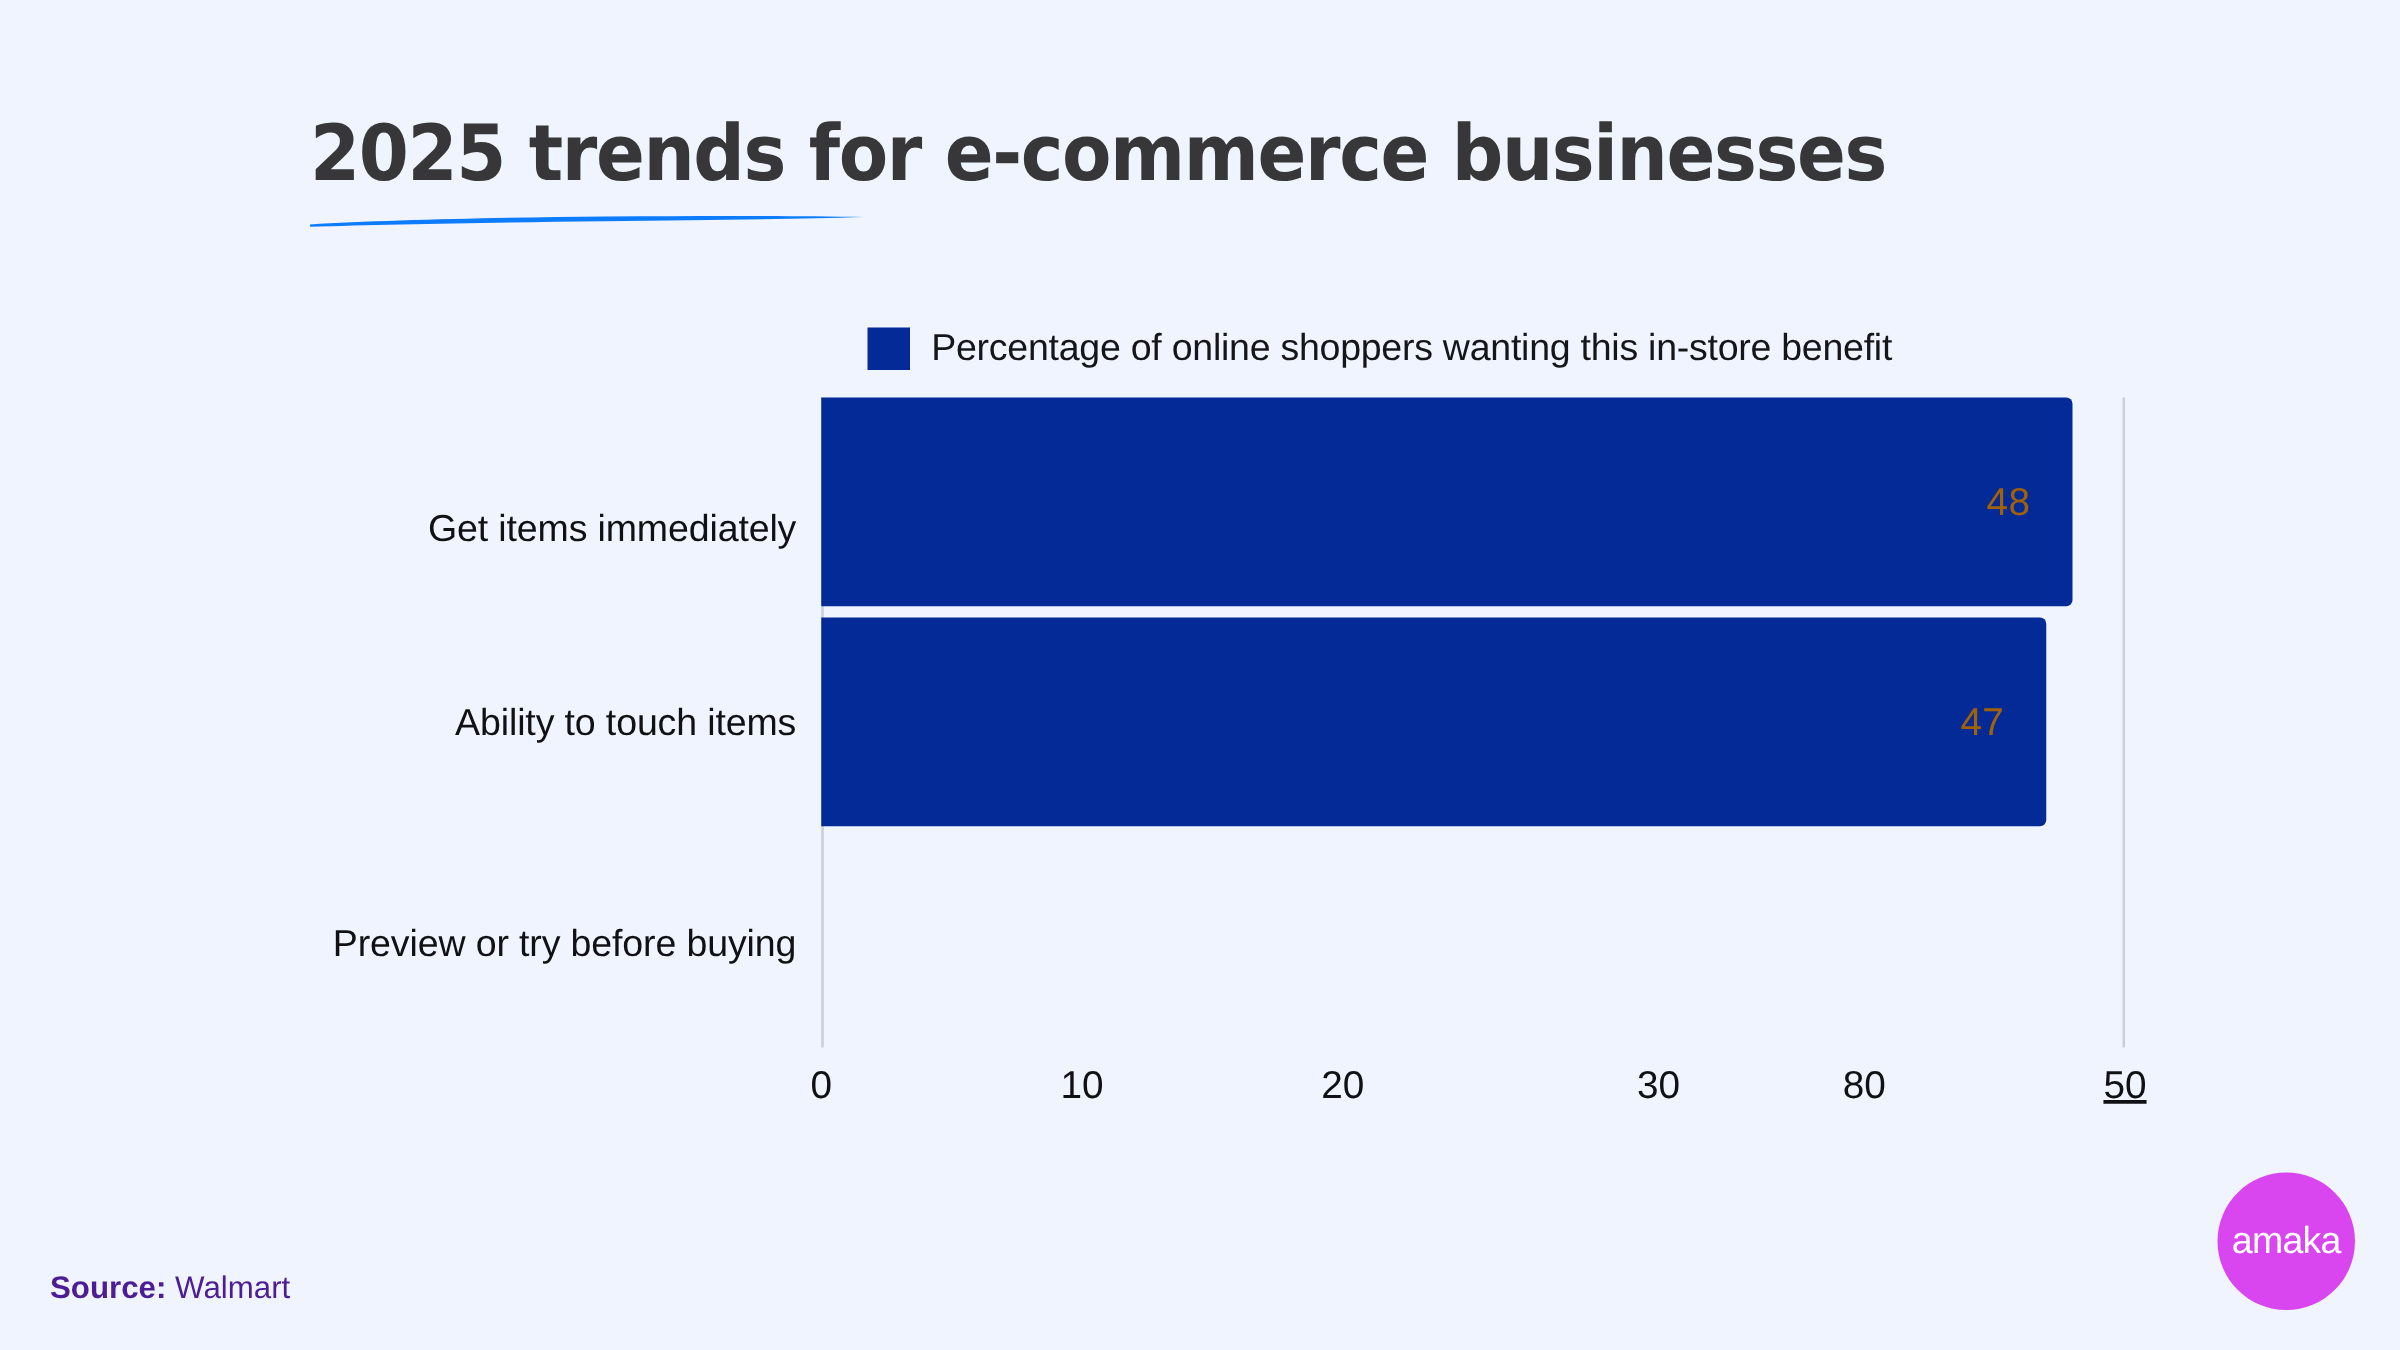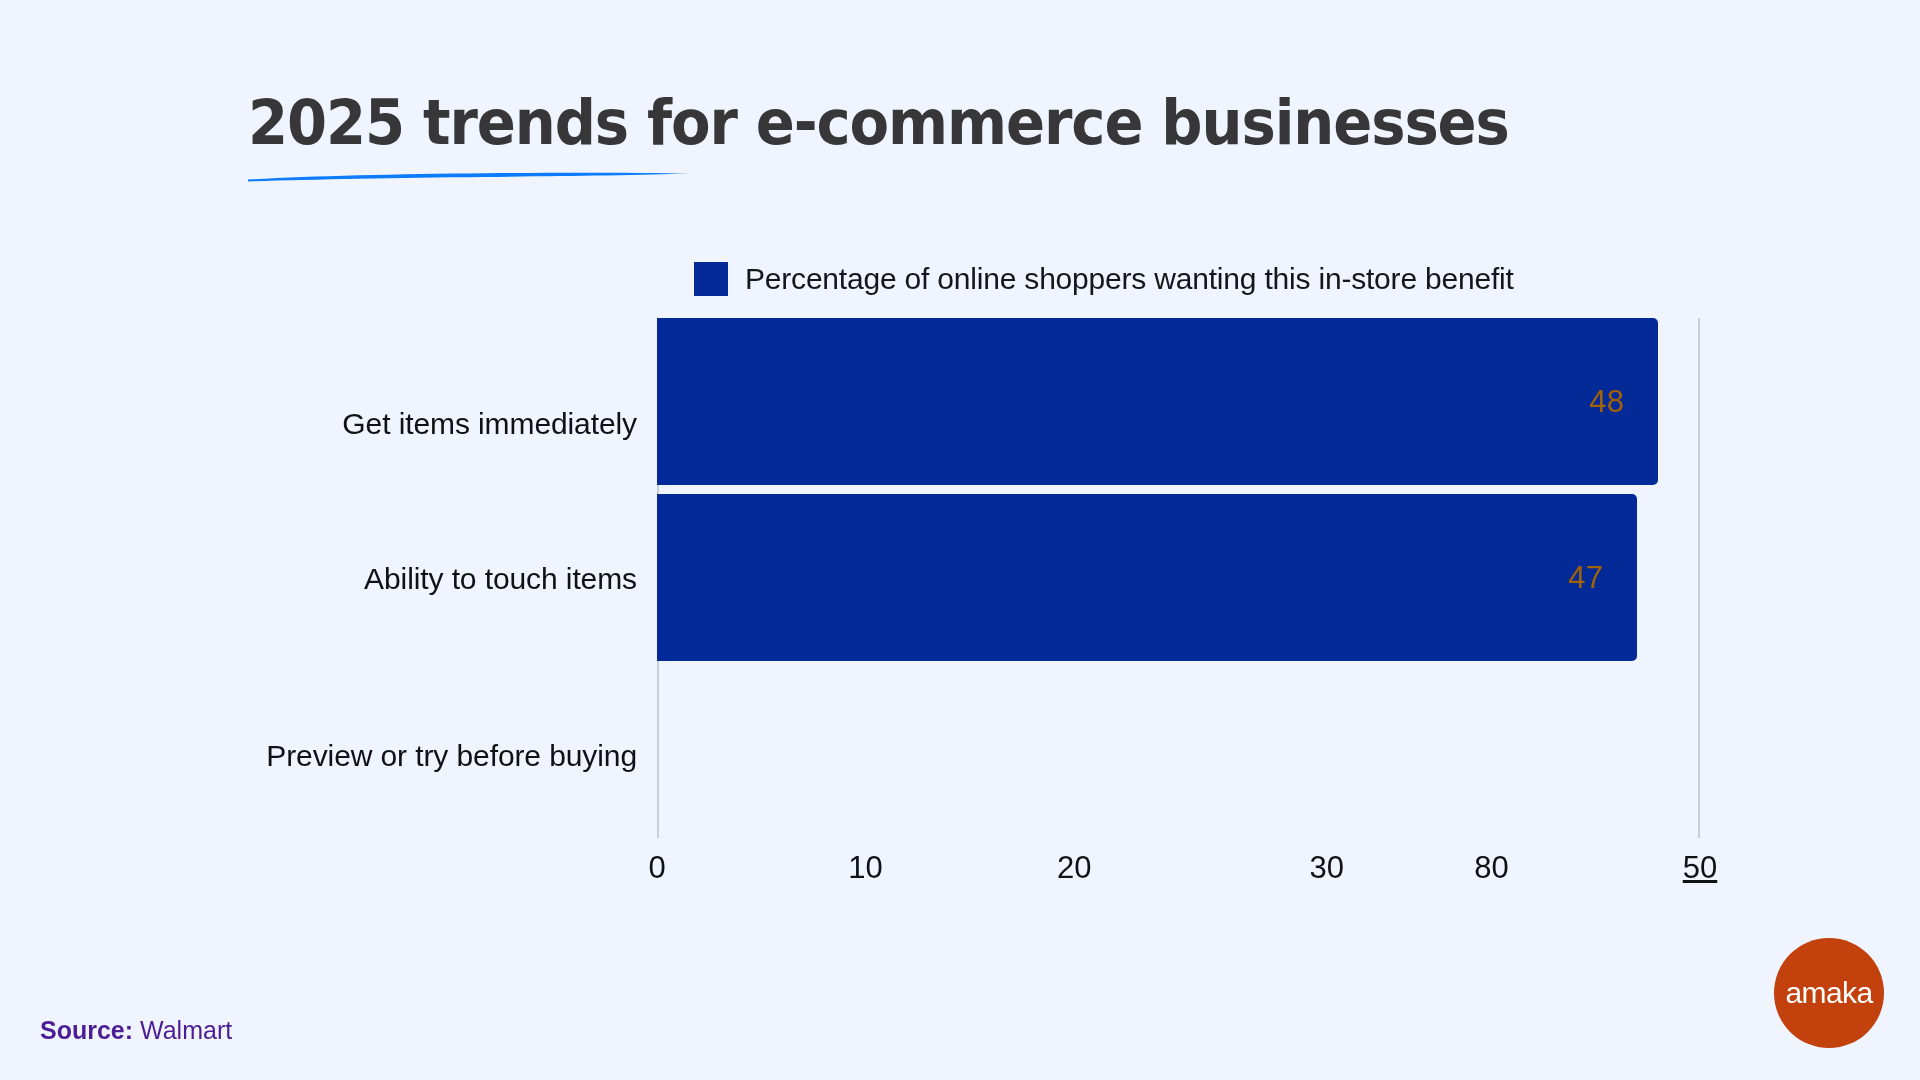--- a/index.html
+++ b/index.html
@@ -171,21 +171,21 @@
   }
 
   
   #logo-badge {
     position: absolute;
     left: 1774px;
     top: 938px;
     width: 110px;
     height: 110px;
     border-radius: 50%;
-    background: #c2410c;
+    background: #d946ef;
     display: flex;
     align-items: center;
     justify-content: center;
   }
 
   #logo-text {
     color: #ffffff;
     font-size: 30px;
     letter-spacing: -0.6px;
     font-weight: 400;

